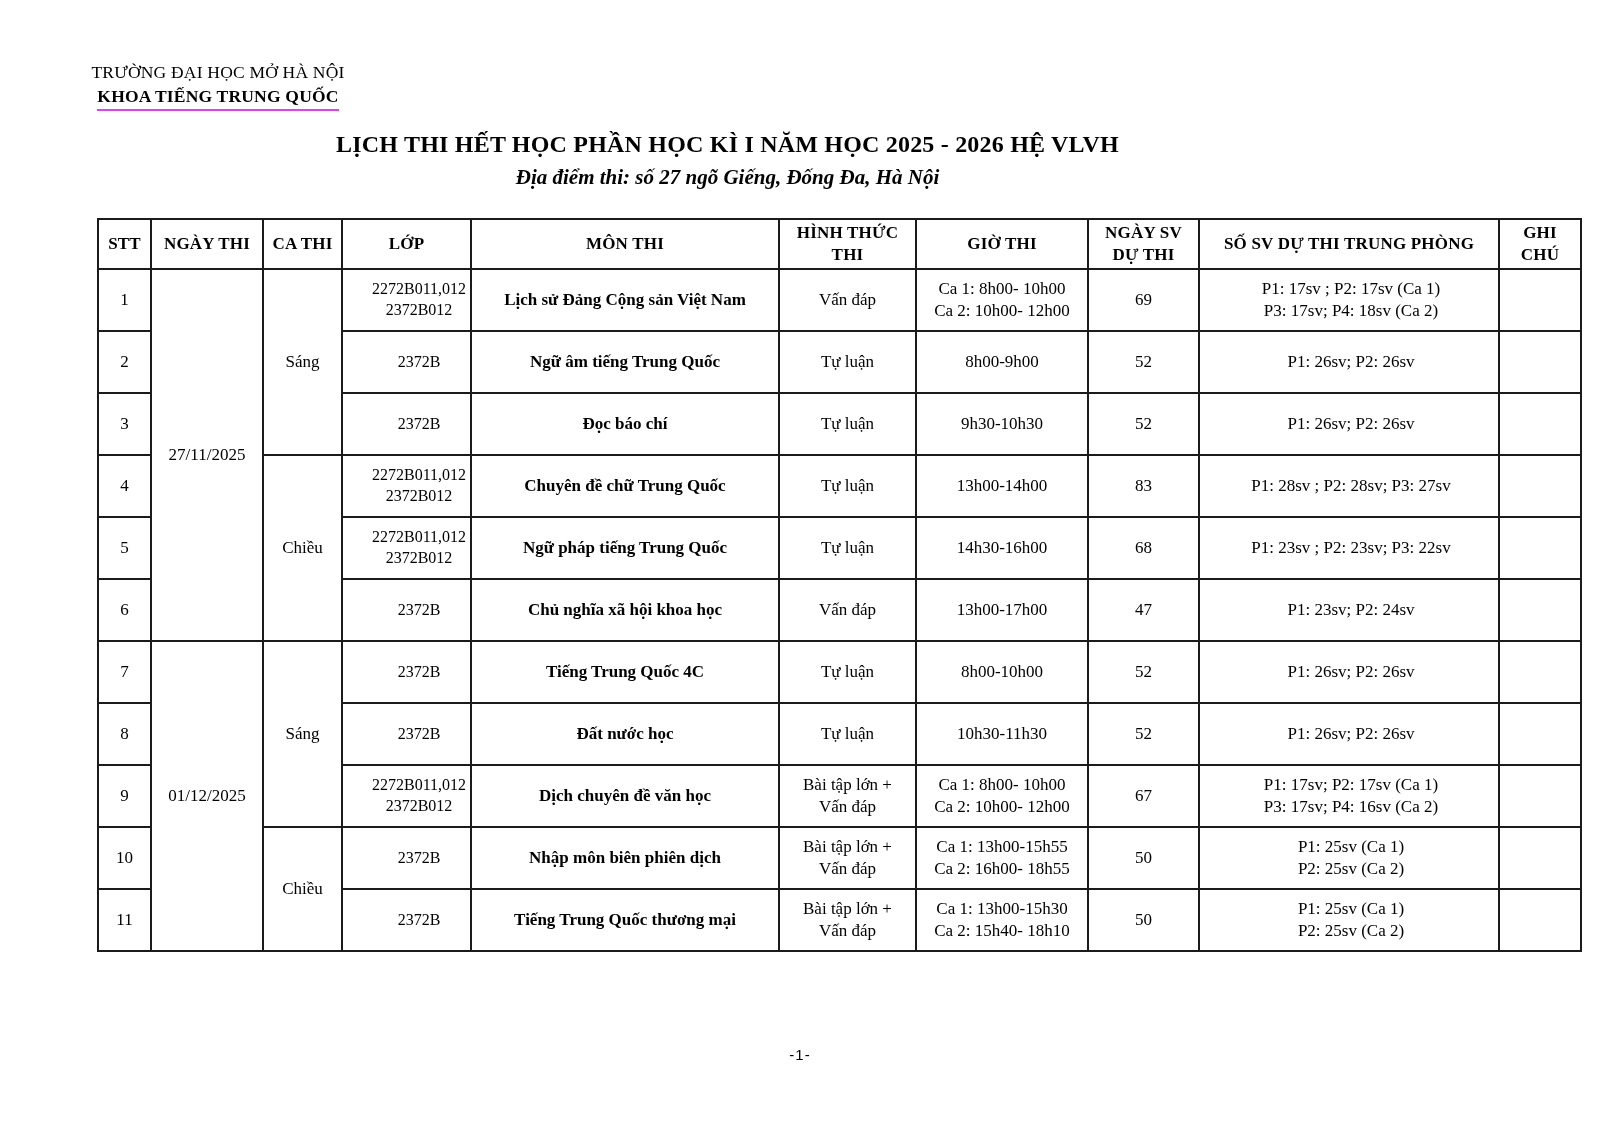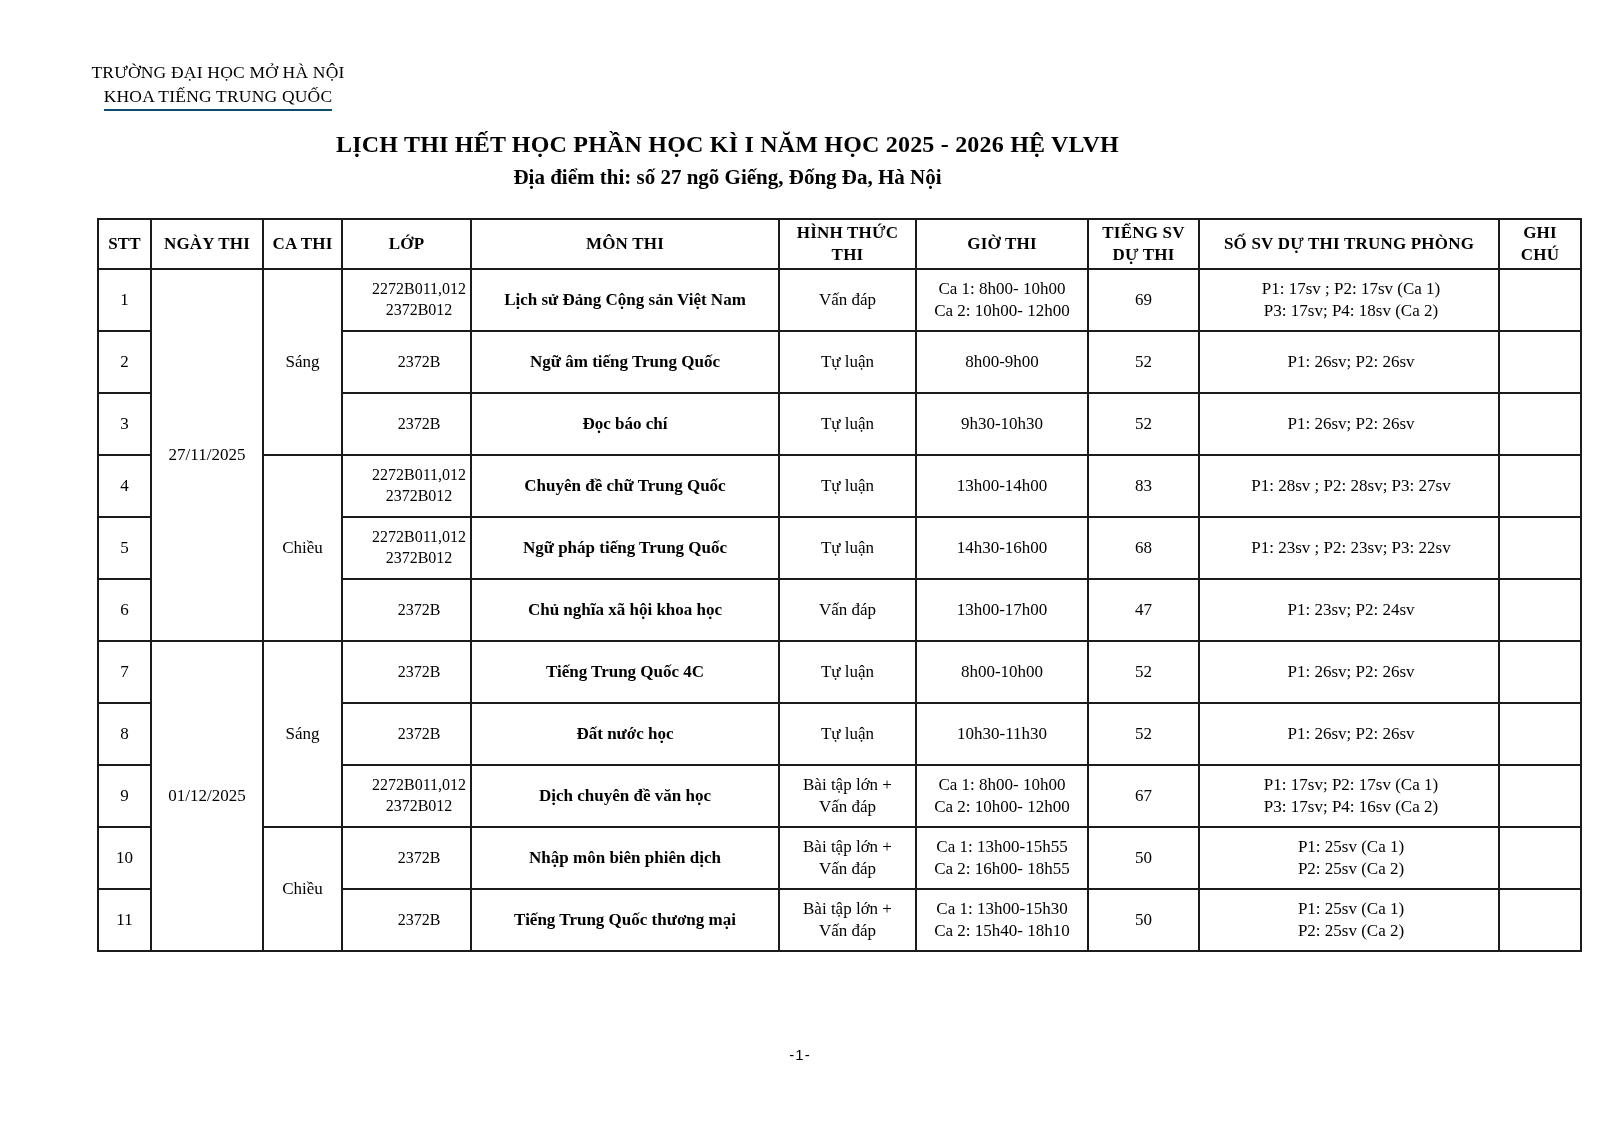--- a/index.html
+++ b/index.html
@@ -3,25 +3,25 @@
 <meta charset="utf-8">
 <style>
   html,body{margin:0;padding:0;}
   body{
     width:1600px;height:1132px;position:relative;background:#ffffff;
     font-family:"Liberation Serif","DejaVu Serif",serif;color:#000;
     overflow:hidden;
   }
   .letterhead{position:absolute;left:73px;top:62px;width:290px;text-align:center;line-height:1.25;}
   .letterhead .university{font-size:17.5px;letter-spacing:.2px;white-space:nowrap;}
-  .letterhead .faculty{display:inline-block;font-size:17.5px;font-weight:normal;letter-spacing:.2px;
-    border-bottom:2px solid #0c4a6e;padding-bottom:1px;margin-top:2px;white-space:nowrap;}
+  .letterhead .faculty{display:inline-block;font-size:17.5px;font-weight:bold;letter-spacing:.2px;
+    border-bottom:2px solid #d946ef;padding-bottom:1px;margin-top:2px;white-space:nowrap;}
   .title-block{position:absolute;left:0;top:131px;width:1455px;text-align:center;}
   .title-block .main-title{font-size:24px;font-weight:bold;letter-spacing:.2px;margin:0;}
-  .title-block .sub-title{font-size:21px;font-weight:bold;margin:7px 0 0 0;}
+  .title-block .sub-title{font-size:21px;font-weight:bold;font-style:italic;margin:7px 0 0 0;}
   table.exam-table{
     position:absolute;left:57px;top:218px;width:1483px;
     border-collapse:collapse;table-layout:fixed;margin-left:40px;
   }
   .exam-table th,.exam-table td{
     border:2px solid #1b1b1b;vertical-align:middle;text-align:center;
     font-size:17px;padding:2px 3px;line-height:1.3;overflow:hidden;
   }
   .exam-table thead tr{height:50px;}
   .exam-table thead th{font-weight:bold;font-size:17px;letter-spacing:.2px;}
@@ -60,21 +60,21 @@
   </colgroup>
   <thead>
     <tr>
       <th>STT</th>
       <th>NGÀY THI</th>
       <th>CA THI</th>
       <th>LỚP</th>
       <th>MÔN THI</th>
       <th>HÌNH THỨC THI</th>
       <th>GIỜ THI</th>
-      <th>TIẾNG SV DỰ THI</th>
+      <th>NGÀY SV DỰ THI</th>
       <th>SỐ SV DỰ THI TRUNG PHÒNG</th>
       <th>GHI CHÚ</th>
     </tr>
   </thead>
   <tbody>
     <tr>
       <td>1</td>
       <td rowspan="6">27/11/2025</td>
       <td rowspan="3">Sáng</td>
       <td class="lop">

